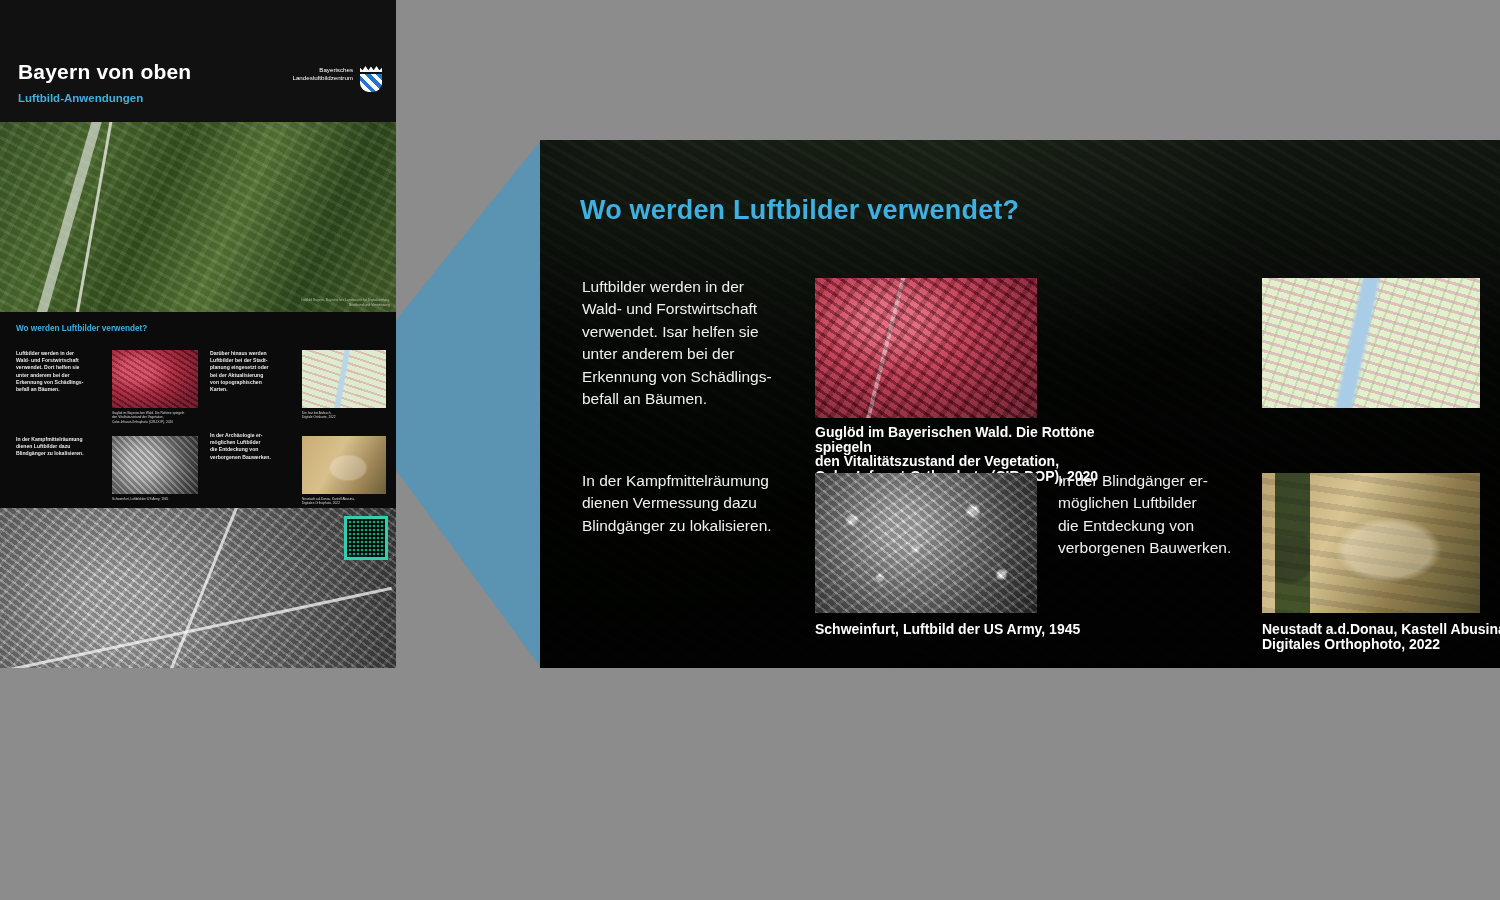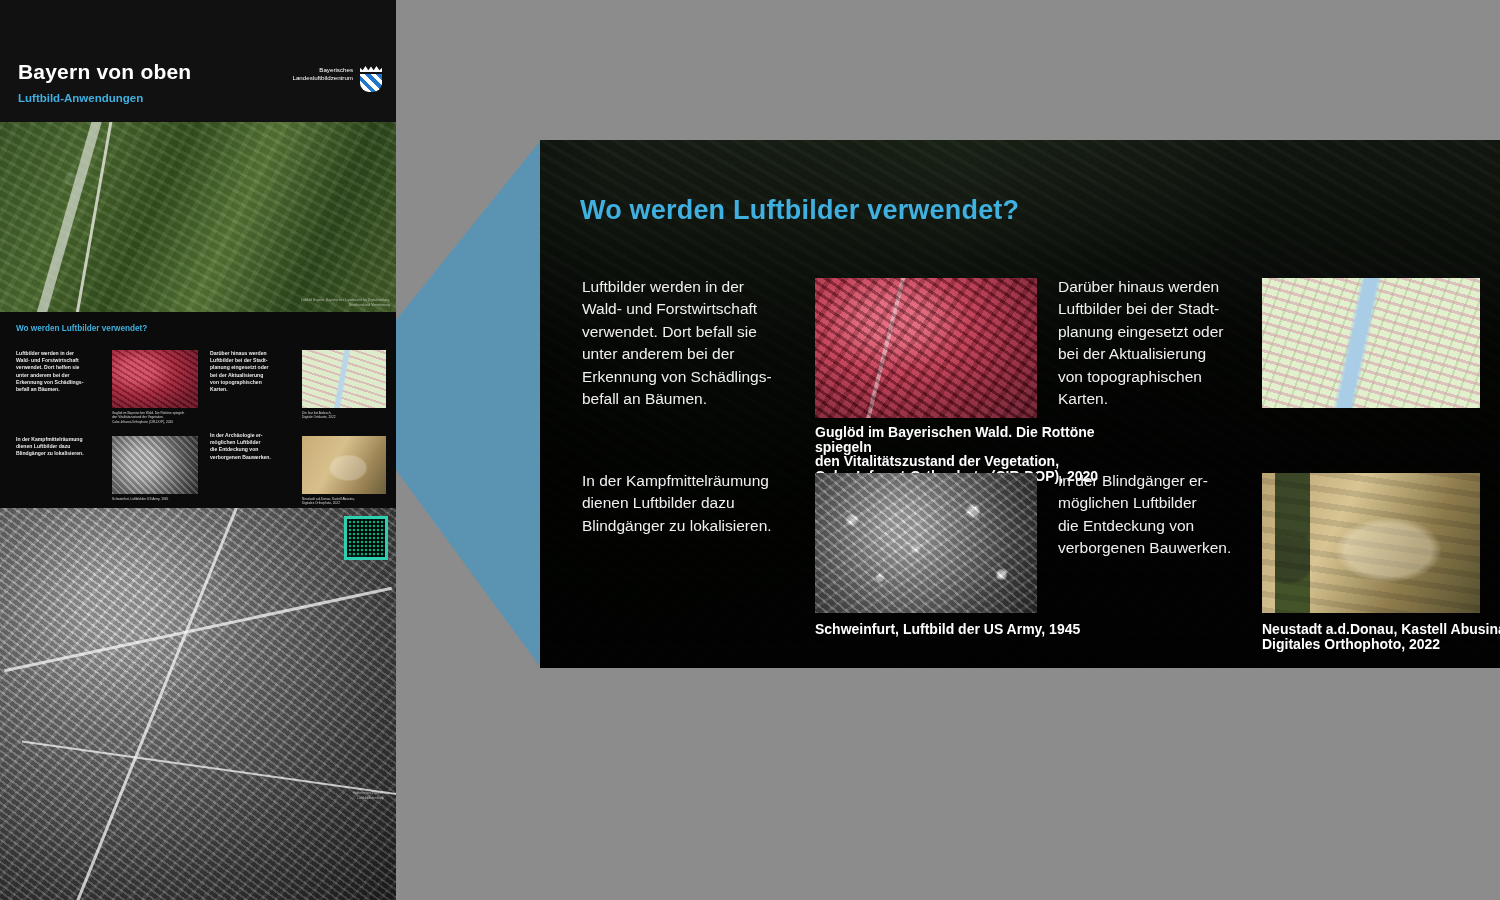--- a/index.html
+++ b/index.html
@@ -16,21 +16,21 @@
     width: 1500px;
     height: 900px;
     background: #8c8c8c;
   }
 
   
   .poster {
     position: absolute;
     left: 0; top: 0;
     width: 396px;
-    height: 900px;
+    height: 668px;
     background: #0b0b0b;
     overflow: hidden;
   }
   .poster-header {
     position: absolute;
     left: 0; top: 0;
     width: 396px; height: 122px;
     background: #111111;
   }
   .poster-title {
@@ -454,43 +454,37 @@
   </div>
 
   <div class="slide">
     <div class="slide-bg"></div>
     <div class="slide-veil"></div>
 
     <div class="slide-title">Wo werden Luftbilder verwendet?</div>
 
     <div class="body-text" style="left:42px; top:136px; width:240px;">Luftbilder werden in der
 Wald- und Forstwirtschaft
-verwendet. Dort befall sie
+verwendet. Isar helfen sie
 unter anderem bei der
 Erkennung von Schädlings-
 befall an Bäumen.</div>
 
     <div class="photo photo-cir" style="left:275px; top:138px; width:222px; height:140px;">
       <div class="cir-road"></div>
     </div>
     <div class="caption" style="left:275px; top:285px; width:320px;">Guglöd im Bayerischen Wald. Die Rottöne spiegeln
 den Vitalitätszustand der Vegetation,
 Color-Infrarot-Orthophoto (CIR-DOP), 2020</div>
 
-    <div class="body-text" style="left:518px; top:136px; width:235px;">Darüber hinaus werden
-Luftbilder bei der Stadt-
-planung eingesetzt oder
-bei der Aktualisierung
-von topographischen
-Karten.</div>
 
     <div class="photo photo-karte" style="left:722px; top:138px; width:218px; height:130px;"></div>
 
     <div class="body-text" style="left:42px; top:330px; width:250px;">In der Kampfmittelräumung
-dienen Luftbilder dazu
+dienen Vermessung dazu
 Blindgänger zu lokalisieren.</div>
 
     <div class="photo photo-bw" style="left:275px; top:333px; width:222px; height:140px;">
       <div class="crater" style="left:30px; top:40px; width:14px; height:14px;"></div>
       <div class="crater" style="left:95px; top:70px; width:11px; height:11px;"></div>
       <div class="crater" style="left:150px; top:30px; width:16px; height:16px;"></div>
       <div class="crater" style="left:60px; top:100px; width:10px; height:10px;"></div>
       <div class="crater" style="left:180px; top:95px; width:13px; height:13px;"></div>
     </div>
     <div class="caption" style="left:275px; top:482px; width:330px;">Schweinfurt, Luftbild der US Army, 1945</div>

